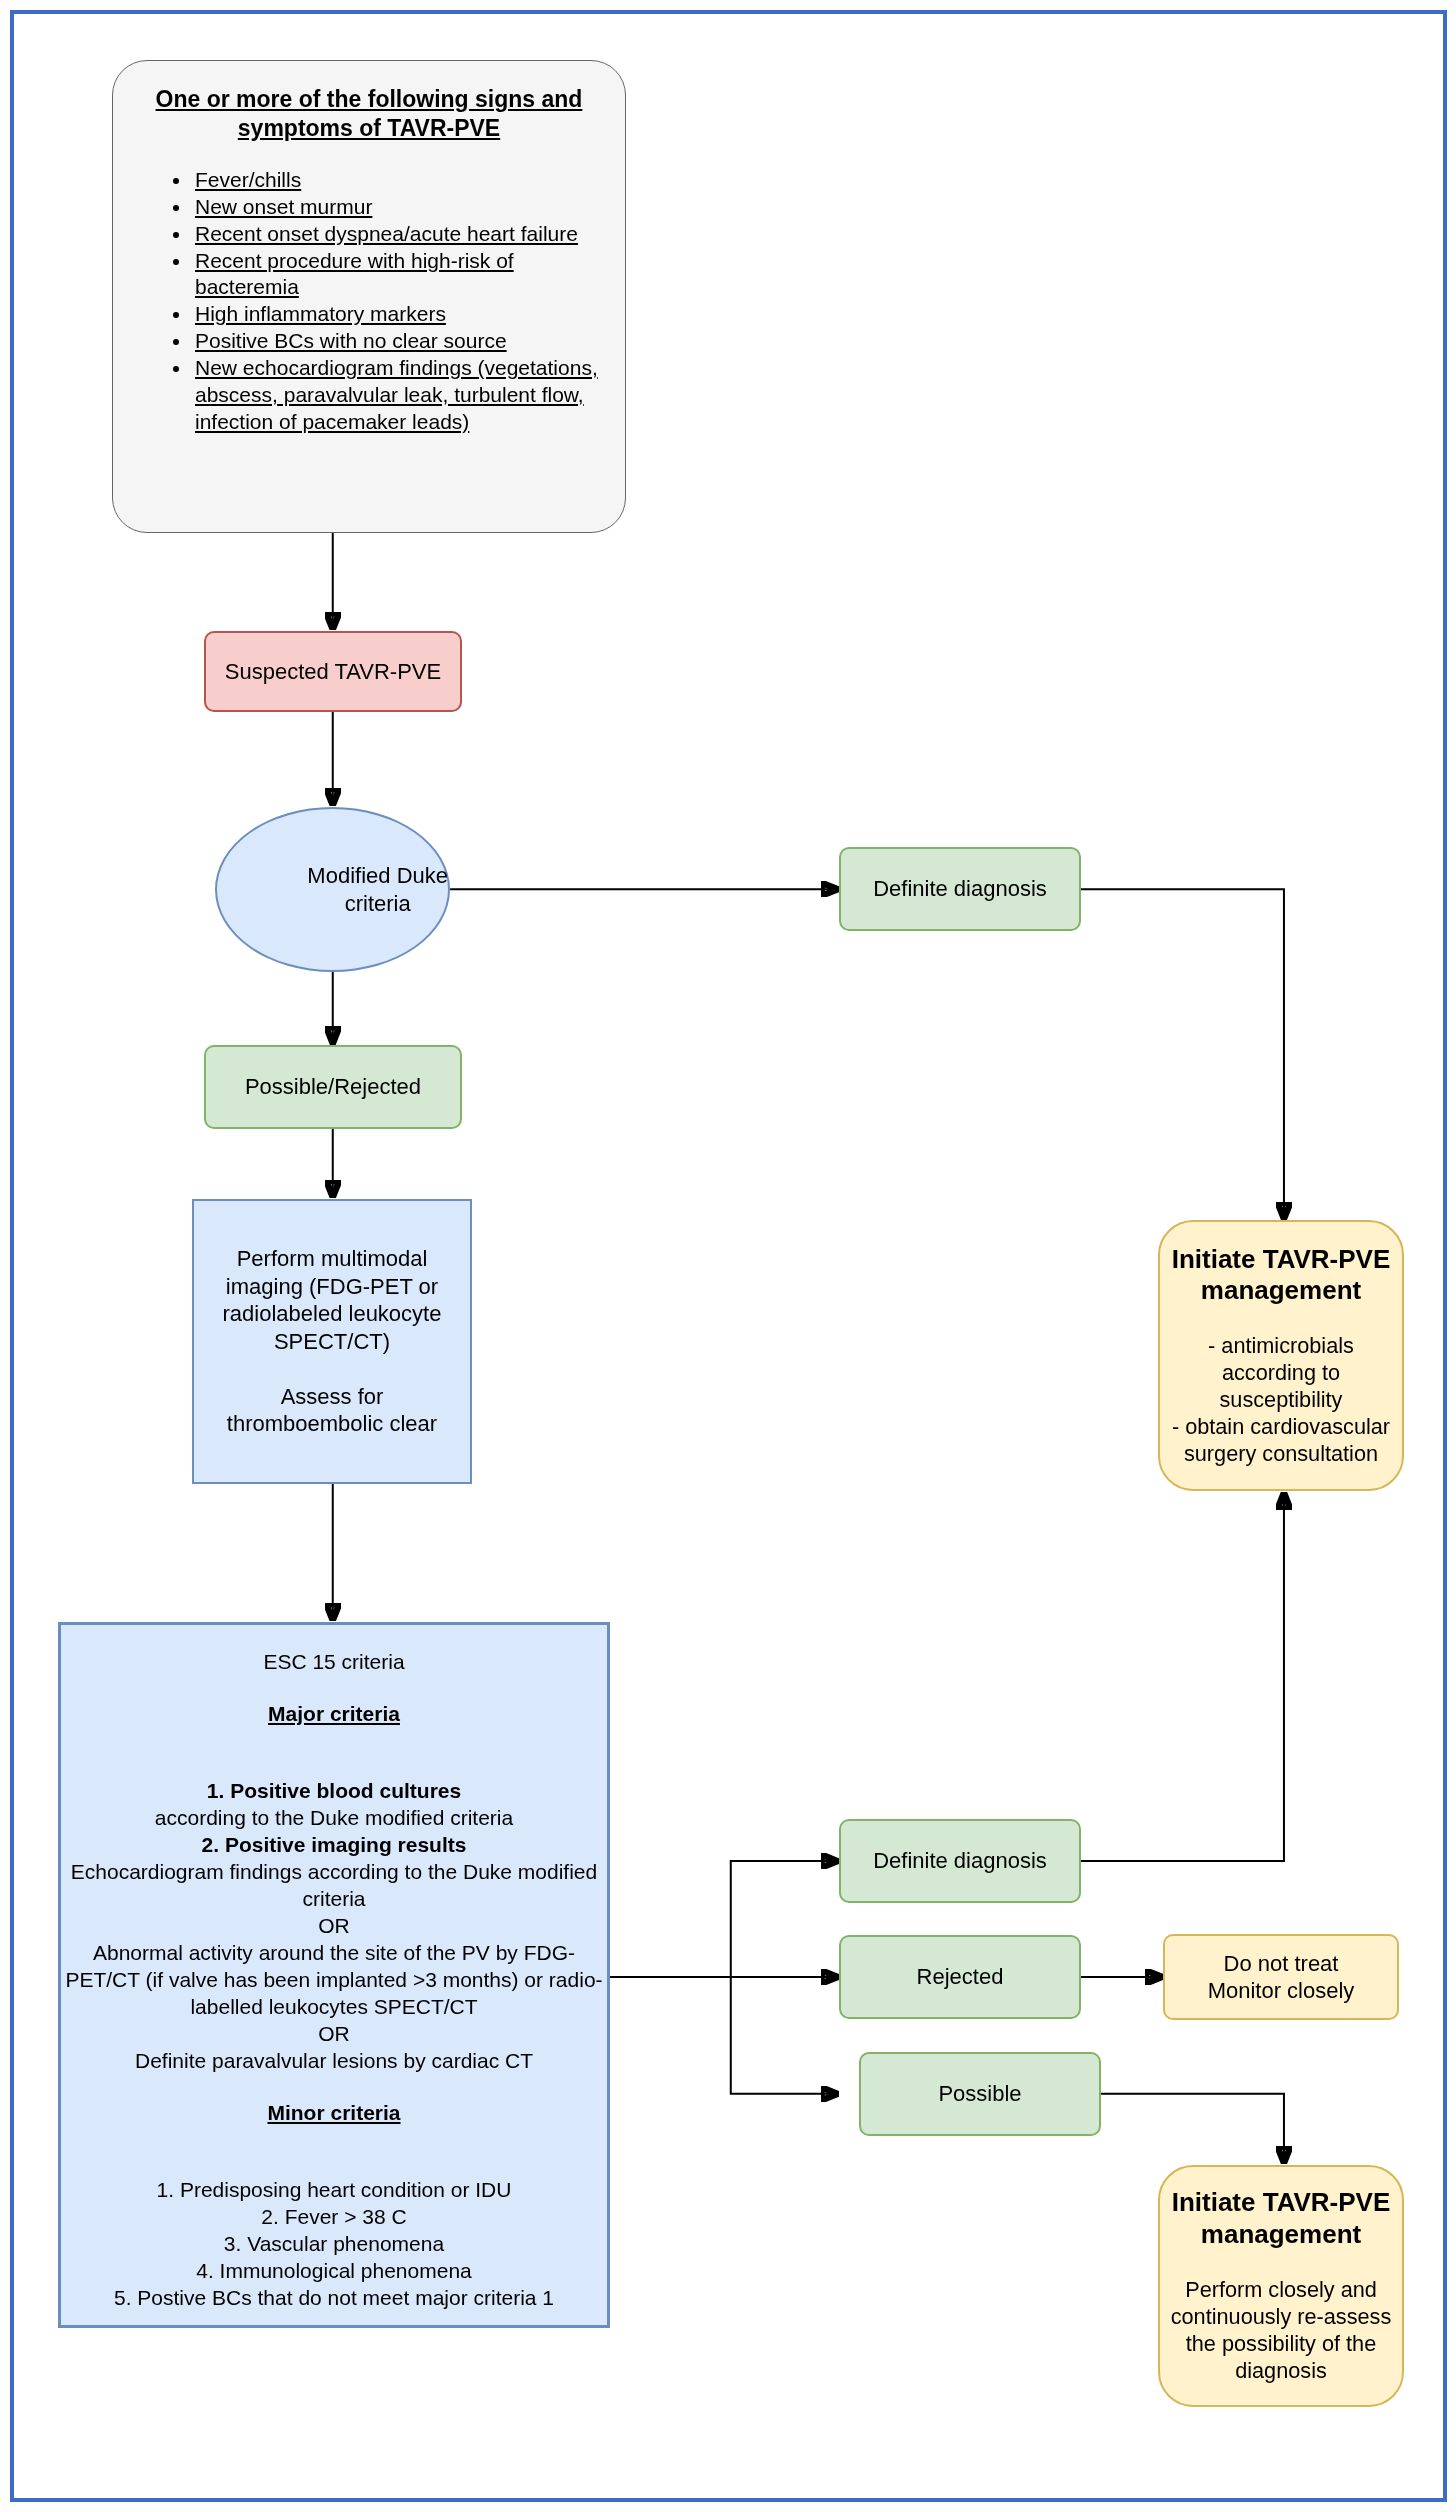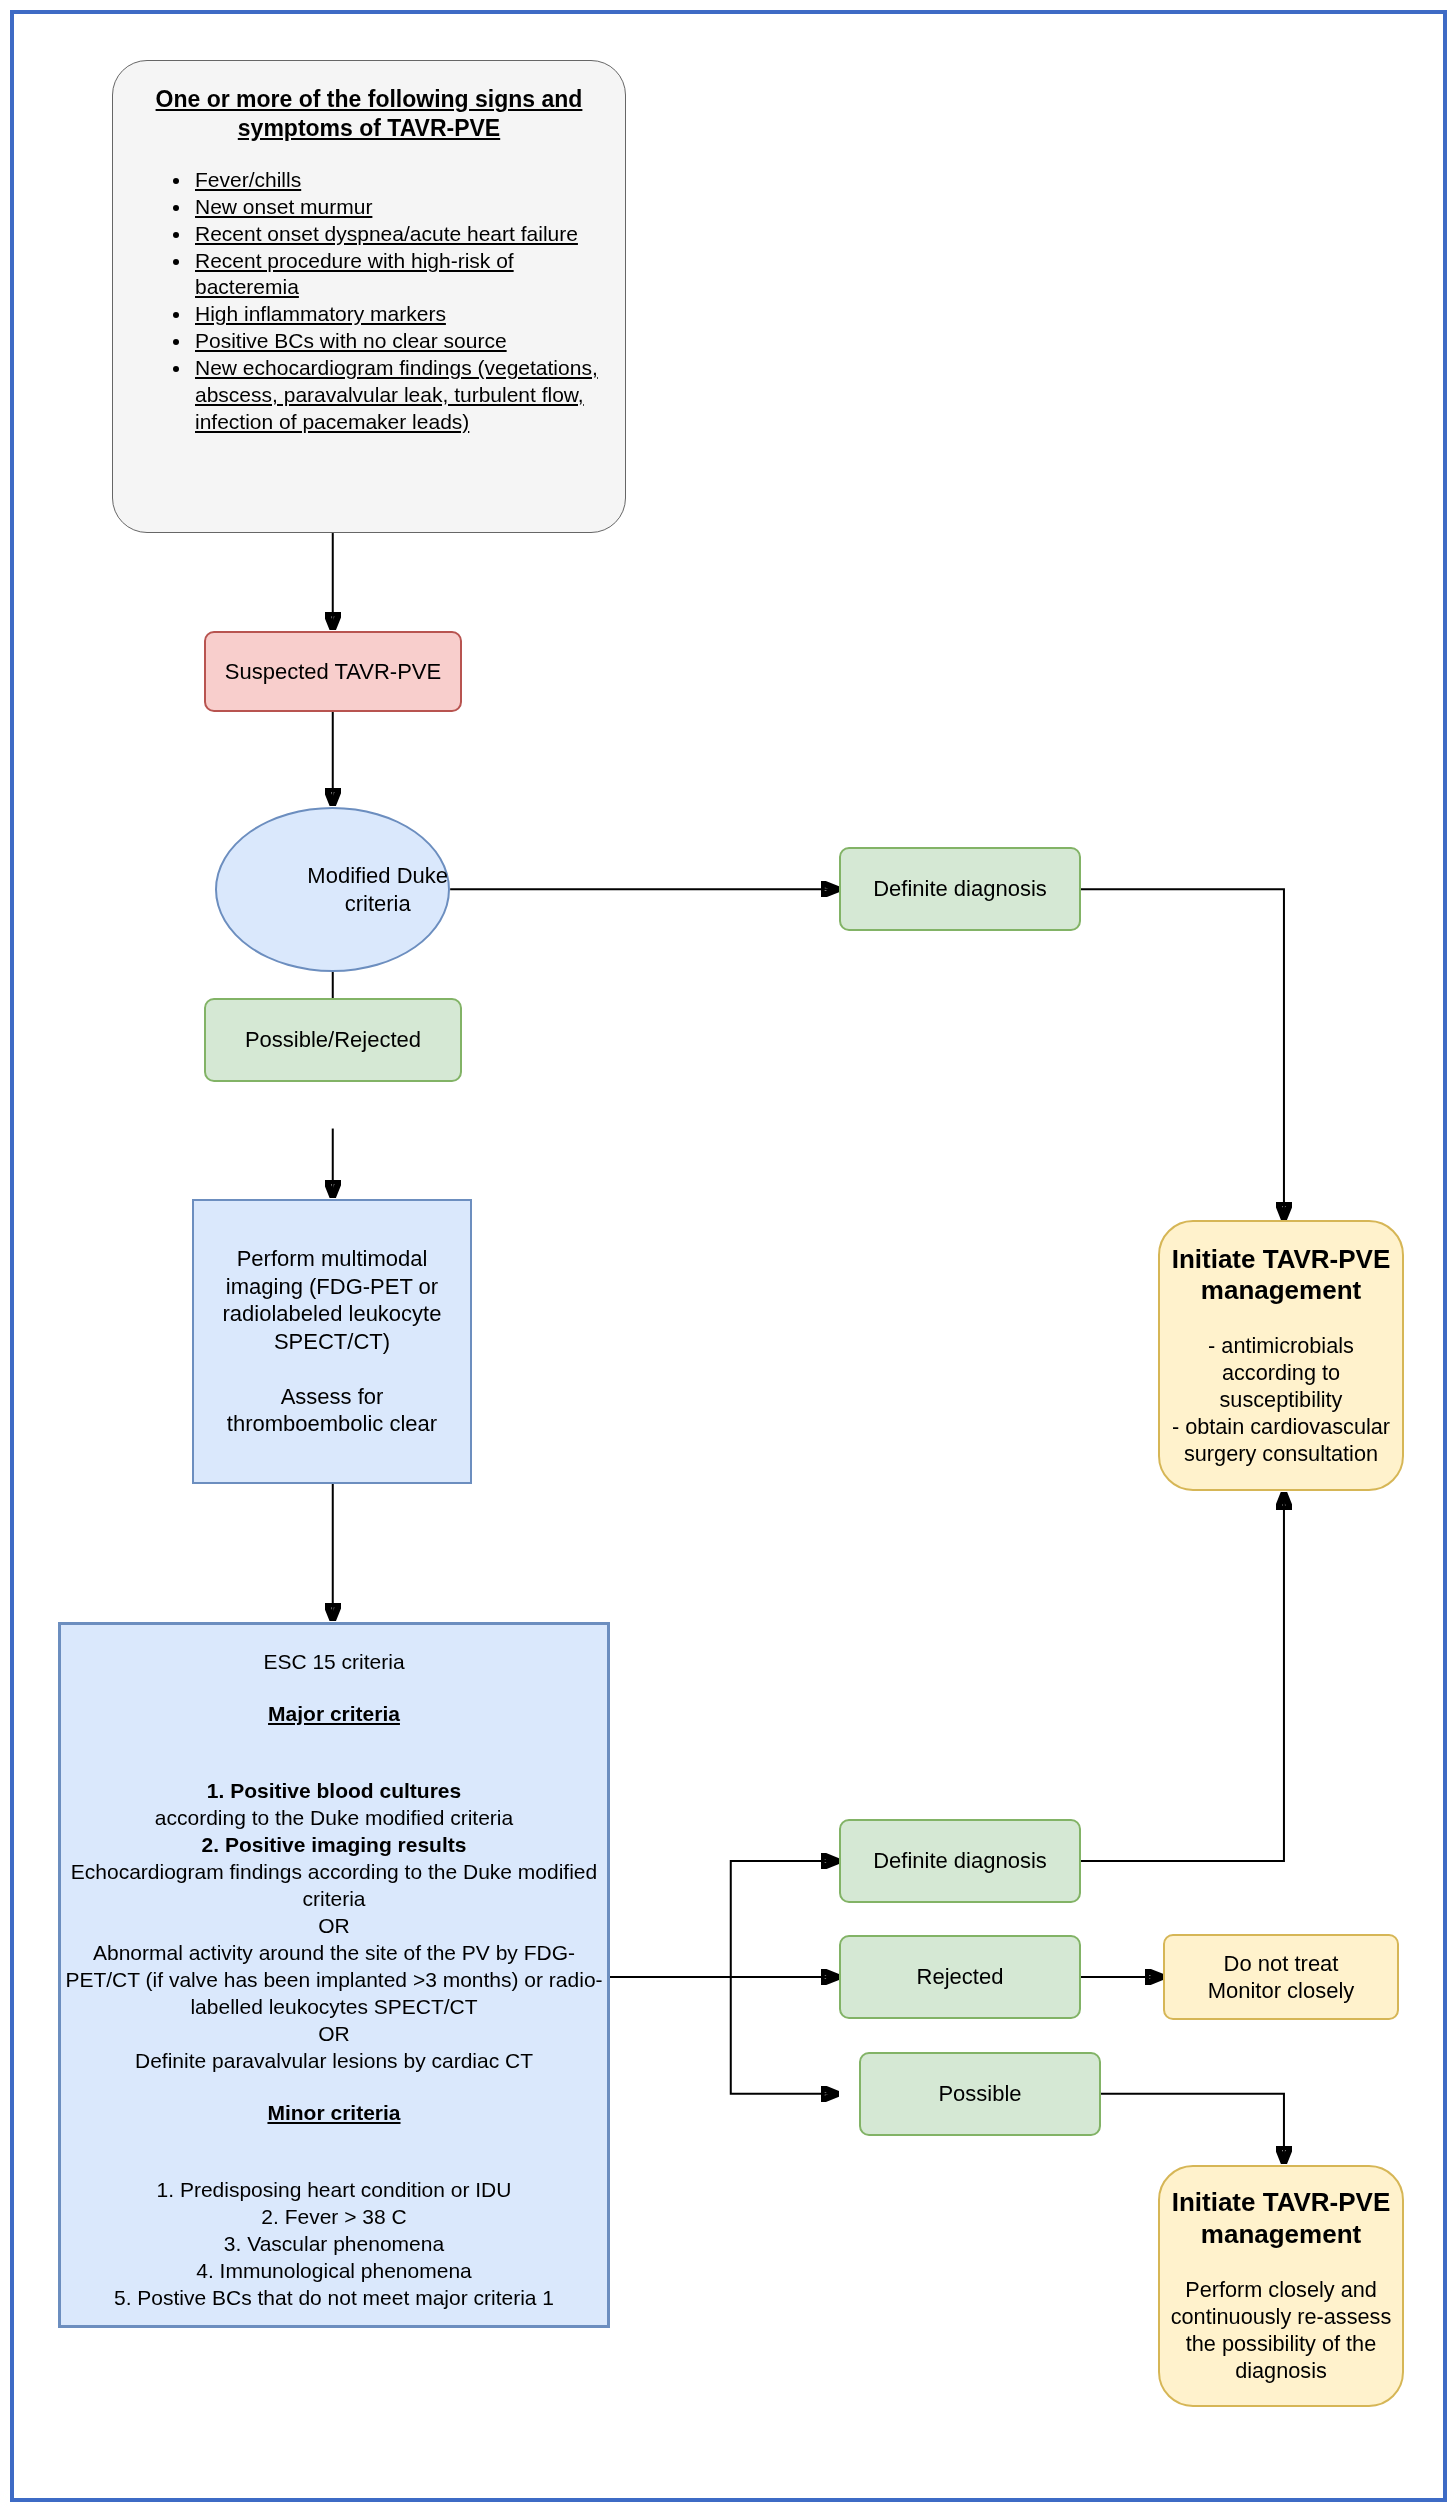--- a/index.html
+++ b/index.html
@@ -44,21 +44,21 @@
   }
   .intro-list{
     margin:23px 0 0 0;padding-left:64px;text-align:left;
     font-size:21px;line-height:1.28;text-decoration:underline;
   }
   .intro-list li{margin:0;padding-left:3px;}
 
   #suspected{left:204px;top:631px;width:258px;height:81px;}
   #duke{left:215px;top:807px;width:235px;height:165px;}
   #definite-top{left:839px;top:847px;width:242px;height:84px;}
-  #possible-rejected{left:204px;top:998px;width:258px;height:84px;}
+  #possible-rejected{left:204px;top:1045px;width:258px;height:84px;}
   #imaging{left:192px;top:1199px;width:280px;height:285px;padding:0 9px;}
 
   
   #esc{
     left:58px;top:1622px;width:552px;height:706px;
     display:block;padding:23px 4px 0 4px;
     border-width:3px;
   }
   .esc-line{font-size:21px;line-height:27px;}
   .esc-gap{height:25px;}

